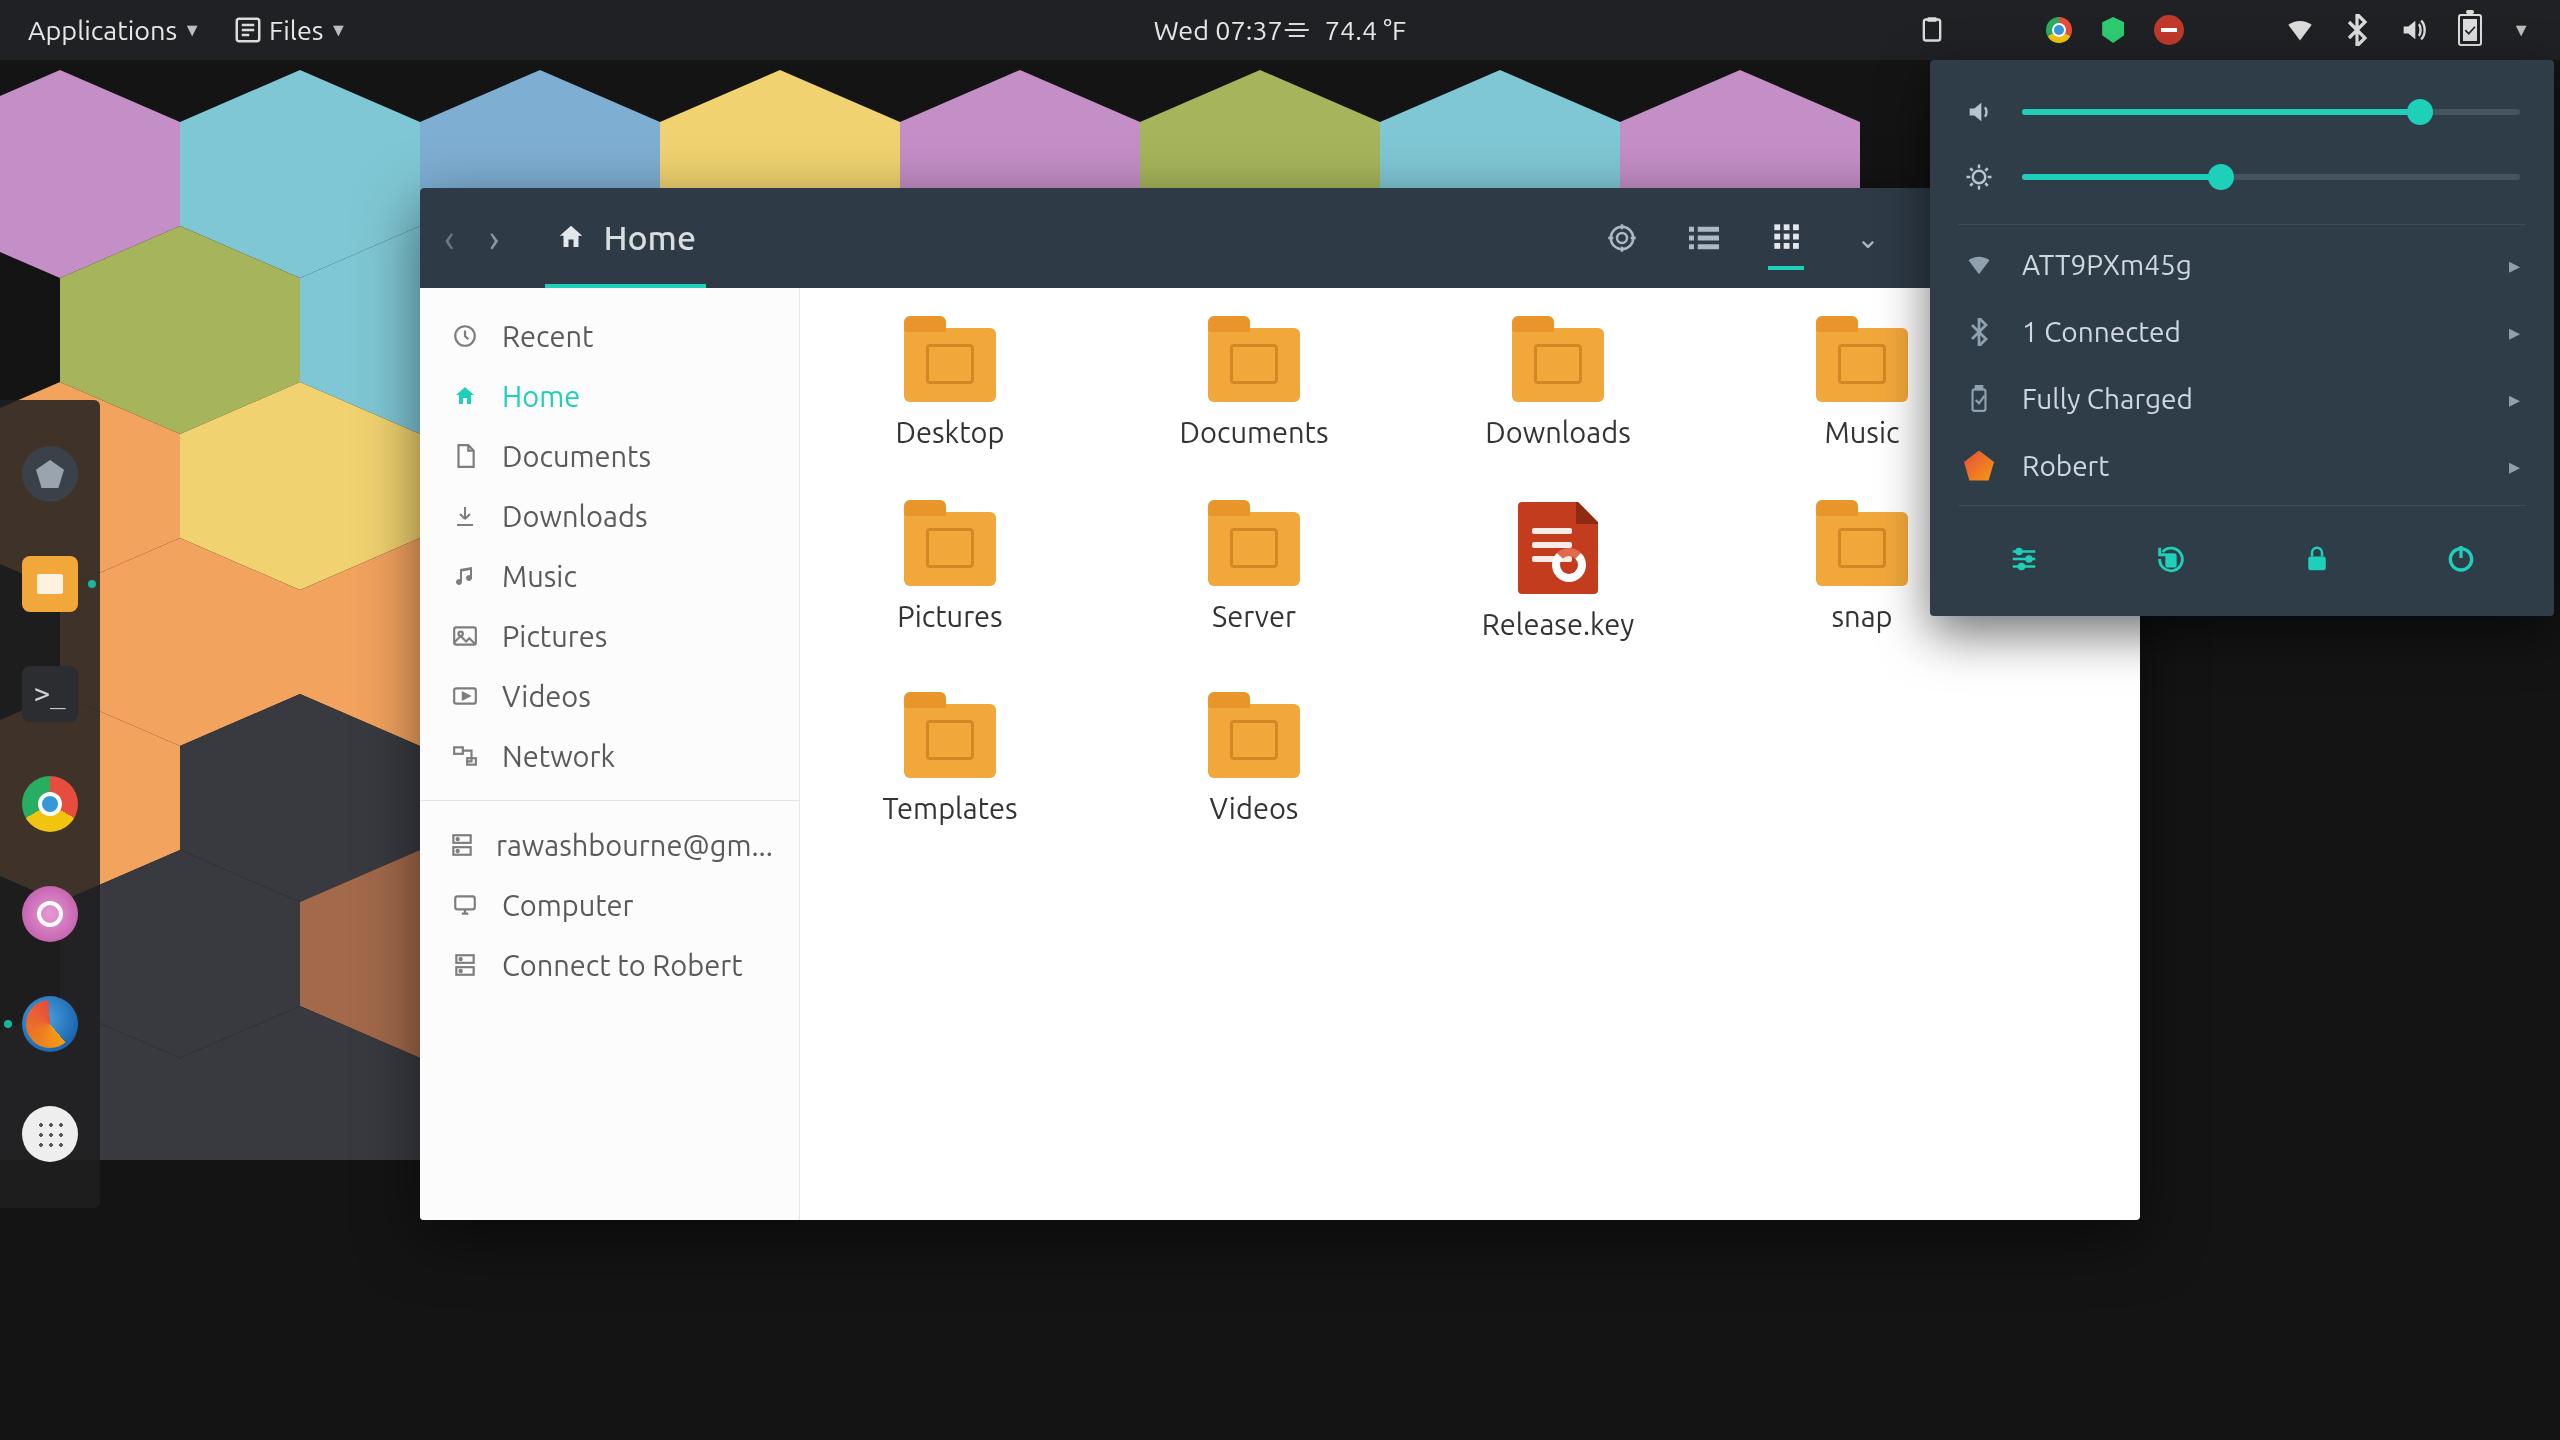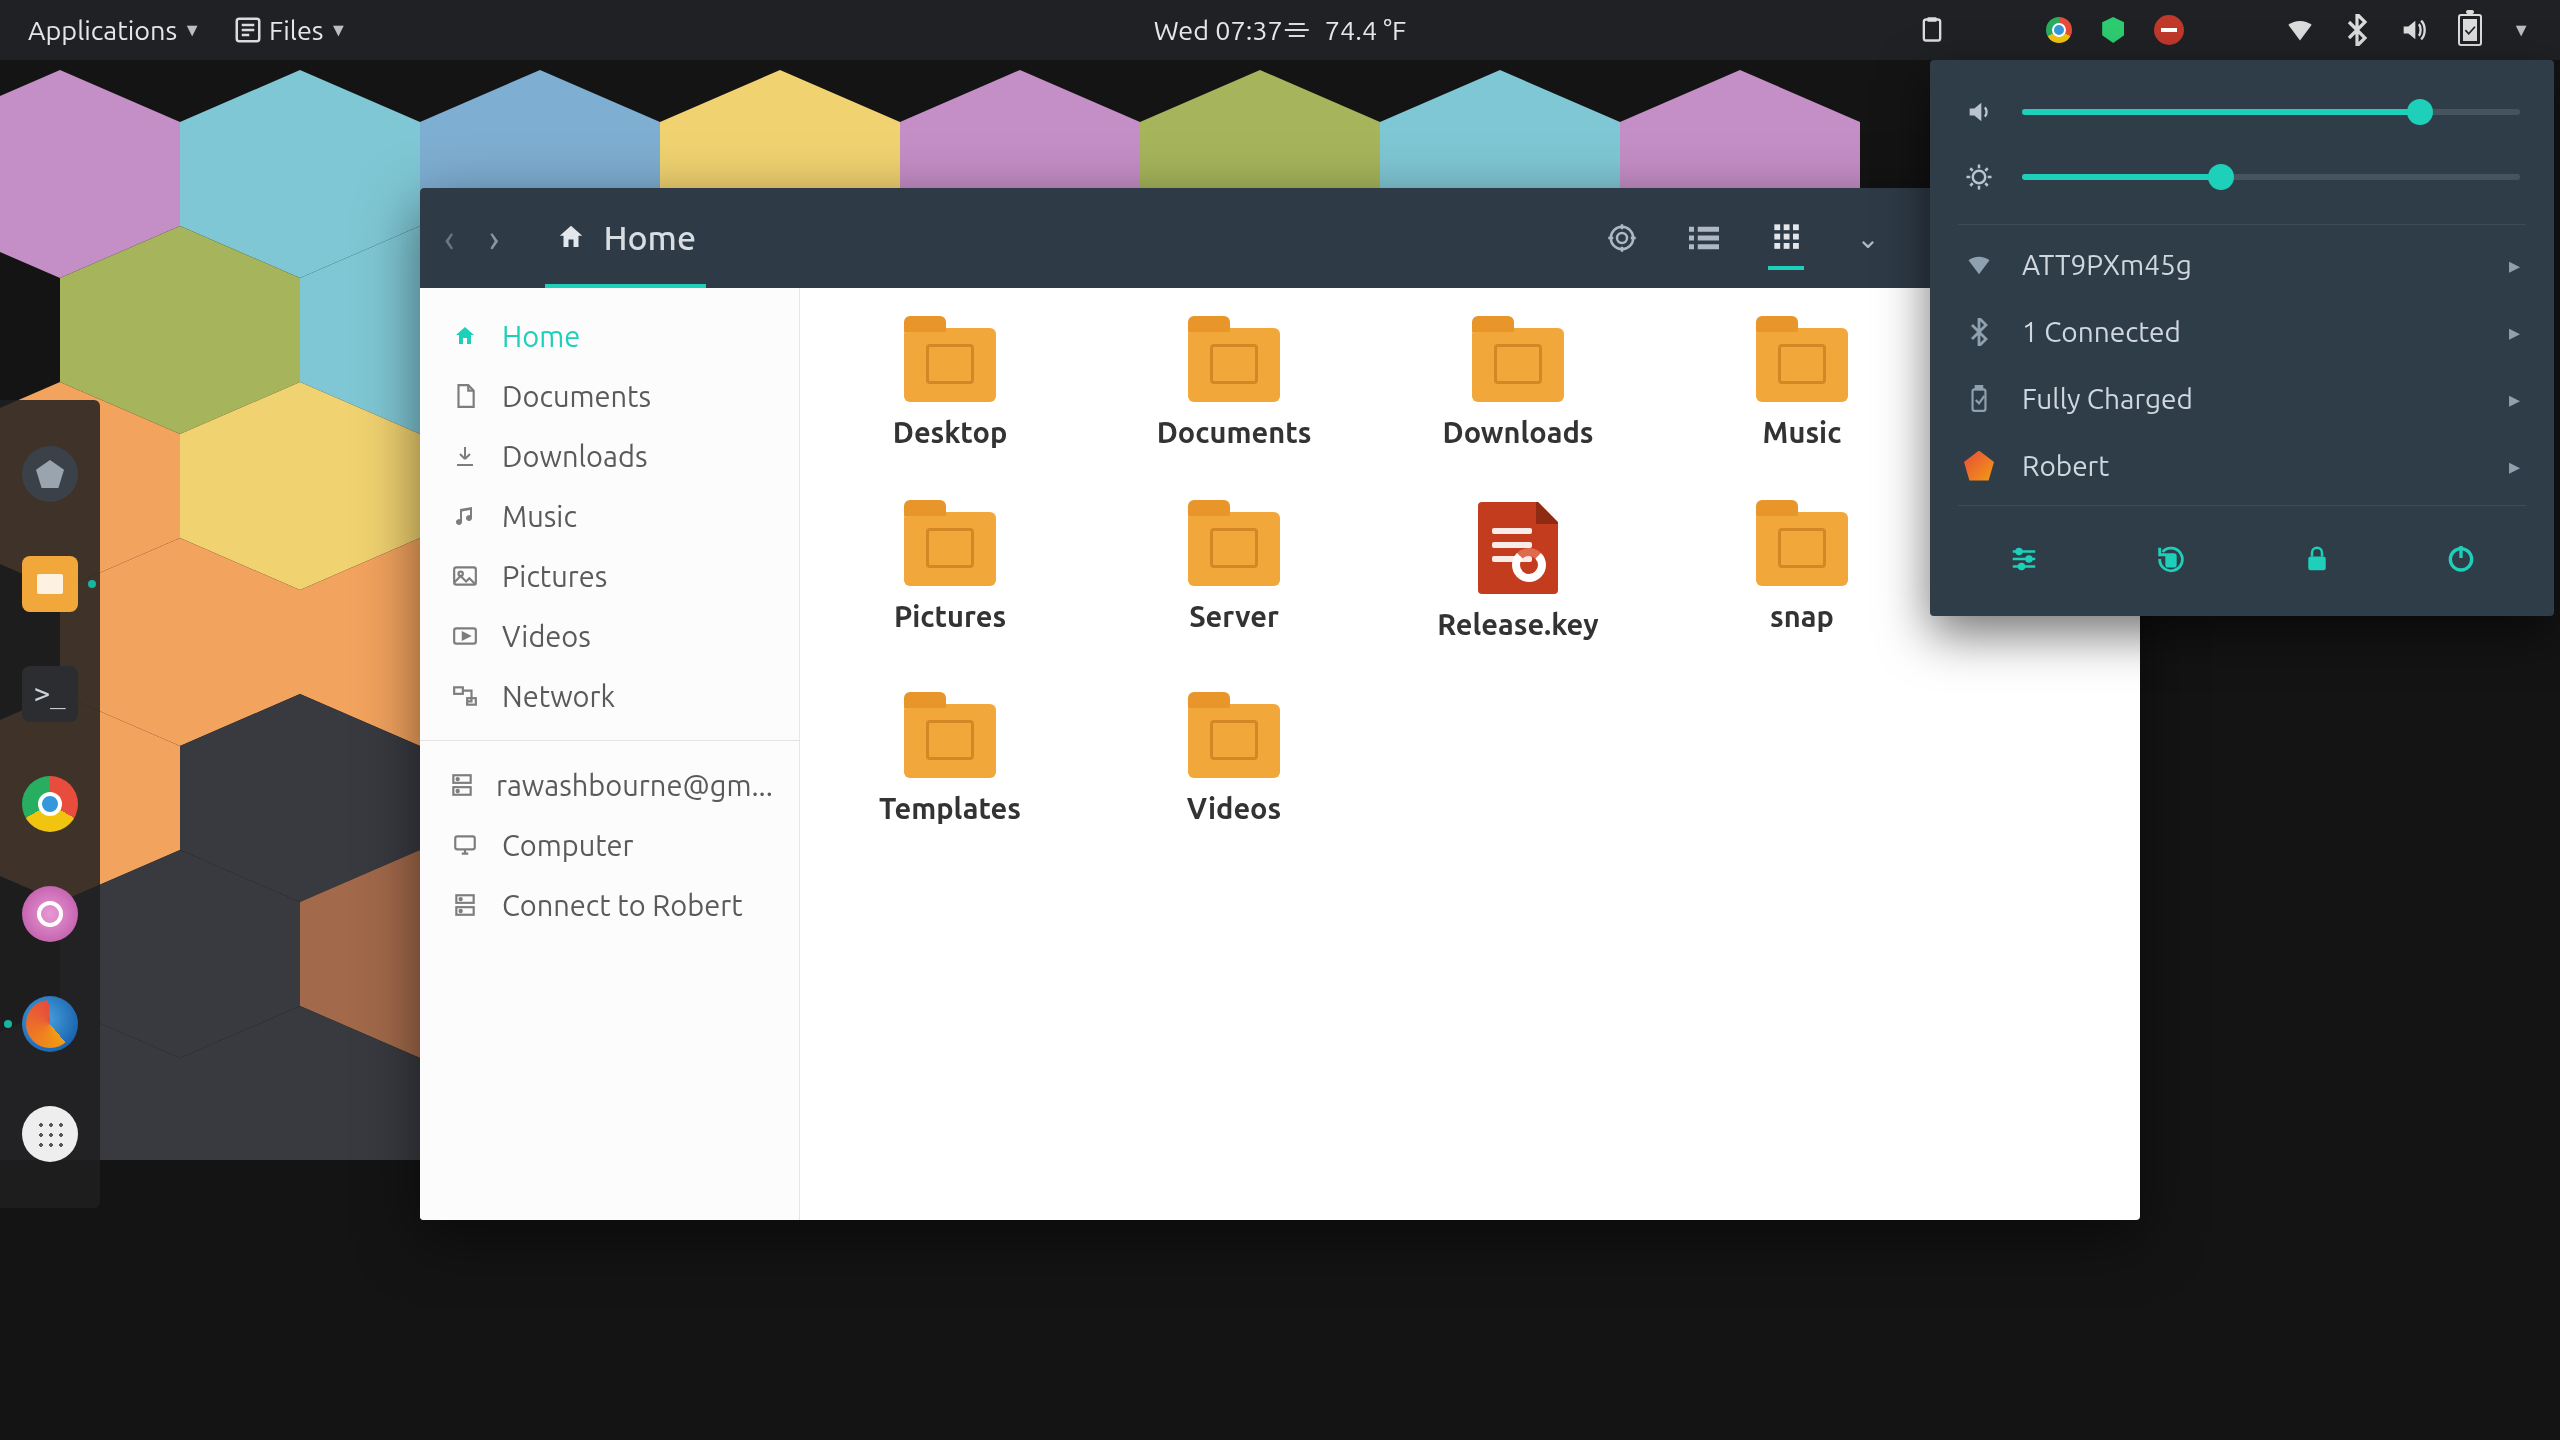--- a/index.html
+++ b/index.html
@@ -42,21 +42,21 @@
 .titlebar .tools .active{ border-bottom:4px solid #1ecfb9; padding-bottom:28px; margin-bottom:-28px;}
 
 .fm-body { display:flex; height:calc(100% - 100px);}
 .sidebar { width:380px; background:#fcfcfc; border-right:1px solid #e6e6e6; padding-top:18px; font-size:29px; color:#5a5a5a;}
 .side-item { display:flex; align-items:center; gap:22px; padding:14px 30px; cursor:pointer;}
 .side-item.sel { color:#1ecfb9;}
 .side-item .ic { width:30px; display:flex; justify-content:center; color:#7d7d7d;}
 .side-item.sel .ic{ color:#1ecfb9;}
 .side-sep{ height:1px; background:#e3e3e3; margin:14px 0;}
 
-.content { flex:1; padding:30px 40px; display:flex; flex-wrap:wrap; align-content:flex-start; gap:54px 64px;font-weight:bold;}
+.content { flex:1; padding:30px 40px; display:flex; flex-wrap:wrap; align-content:flex-start; gap:54px 84px;}
 .file { width:220px; display:flex; flex-direction:column; align-items:center; gap:14px; cursor:pointer;}
 .folder-ico { width:92px; height:74px; background:#f2a73b; border-radius:6px; position:relative; margin-top:10px;}
 .folder-ico::before{content:"";position:absolute;top:-12px;left:0;width:42px;height:16px;background:#e8952a;border-radius:6px 6px 0 0;}
 .folder-ico .inner{position:absolute;inset:16px 22px 18px;border:3px solid #b96f14;border-radius:4px;opacity:.55}
 .file .lbl{ font-size:29px; color:#333;}
 .key-ico{width:80px;height:92px;background:#c23c1d;border-radius:4px;position:relative;clip-path:polygon(0 0,75% 0,100% 22%,100% 100%,0 100%);}
 .key-ico::after{content:"";position:absolute;top:0;right:0;width:22px;height:22px;background:#8f2a13;}
 .key-ico .bars{position:absolute;left:14px;top:26px;display:flex;flex-direction:column;gap:8px}
 .key-ico .bars span{display:block;width:40px;height:6px;background:#fff;opacity:.9;border-radius:2px;}
 .key-ico .ring{position:absolute;right:12px;bottom:12px;width:34px;height:34px;border:8px solid #fff;border-top-color:#e06a4d;border-radius:50%;}
@@ -251,20 +251,29 @@
               <rect y="14" width="24" height="3"></rect>
             </svg>
           </span>
         <span style="width:20px"></span>
         <span class="ico" style="color:#aeb9c4;font-size:34px">—</span>
       </div>
     </div>
     <div class="fm-body">
       <div class="sidebar">
         <div id="sb-primary">
+            <div class="side-item">
+              <span class="ic">
+                <svg width="26" height="26" viewBox="0 0 24 24" fill="none" stroke="currentColor" stroke-width="2">
+                  <circle cx="12" cy="12" r="9"></circle>
+                  <path d="M12 7v5l3 3"></path>
+                </svg>
+              </span>
+              <span>Recent</span>
+            </div>
             <div class="side-item sel">
               <span class="ic">
                 <svg width="26" height="24" viewBox="0 0 24 24" fill="currentColor">
                   <path d="M12 3l9 8h-3v9h-4v-6h-4v6H6v-9H3z"></path>
                 </svg>
               </span>
               <span>Home</span>
             </div>
             <div class="side-item">
               <span class="ic">

